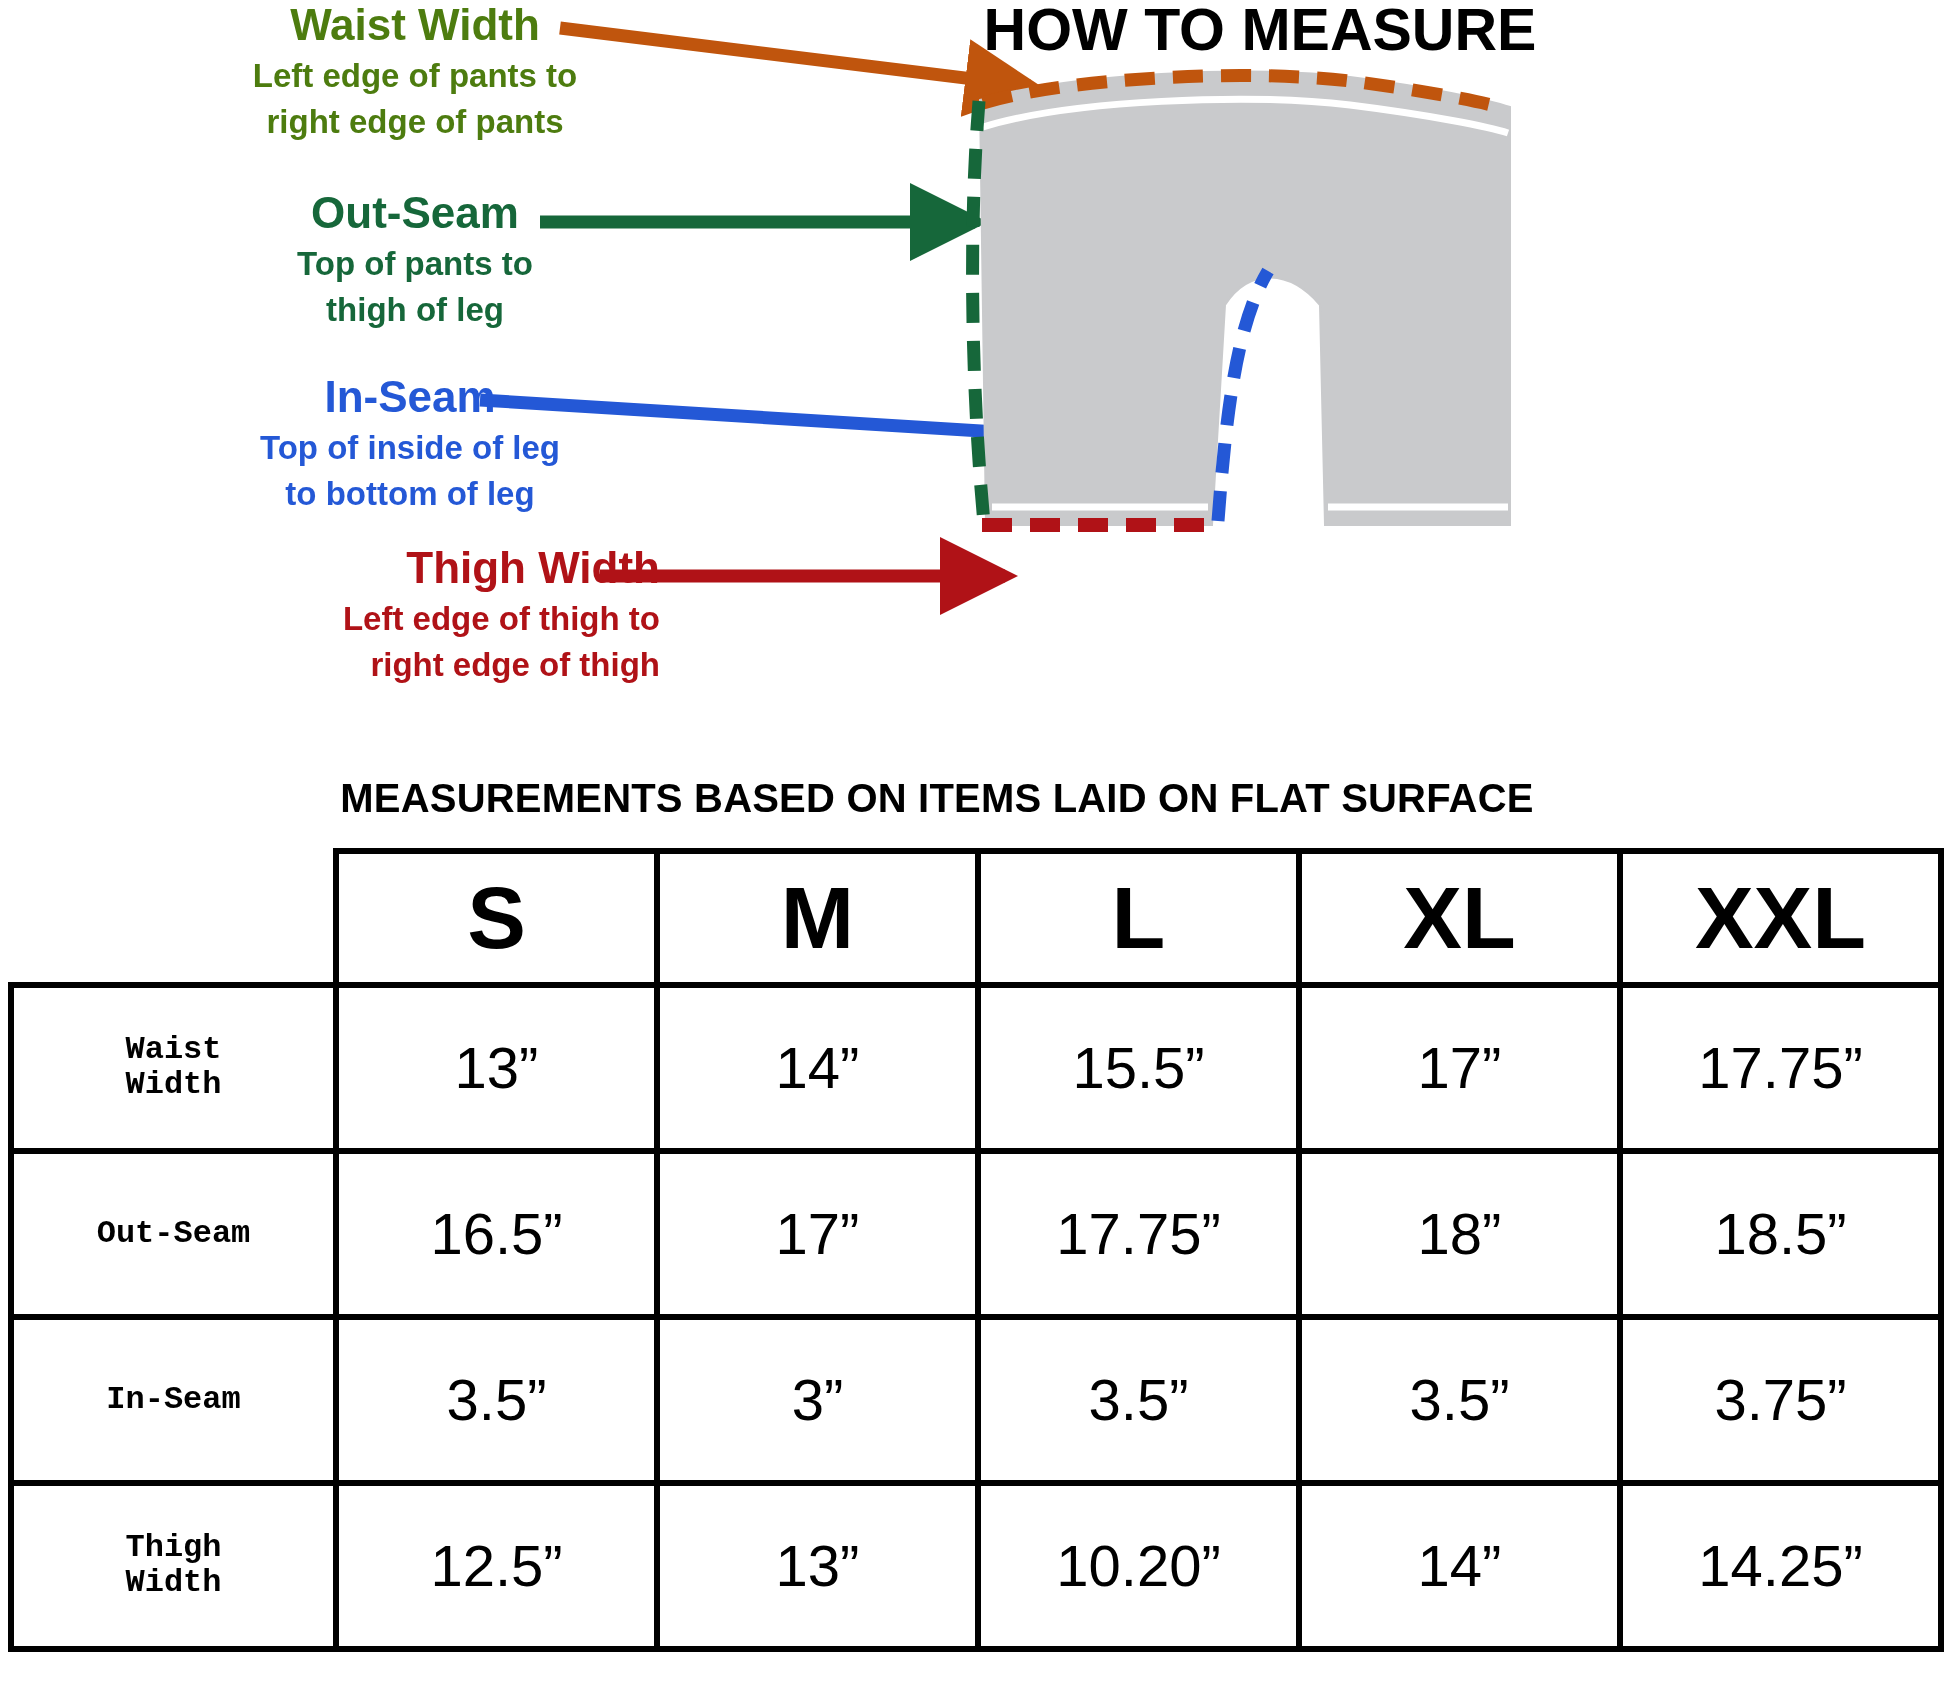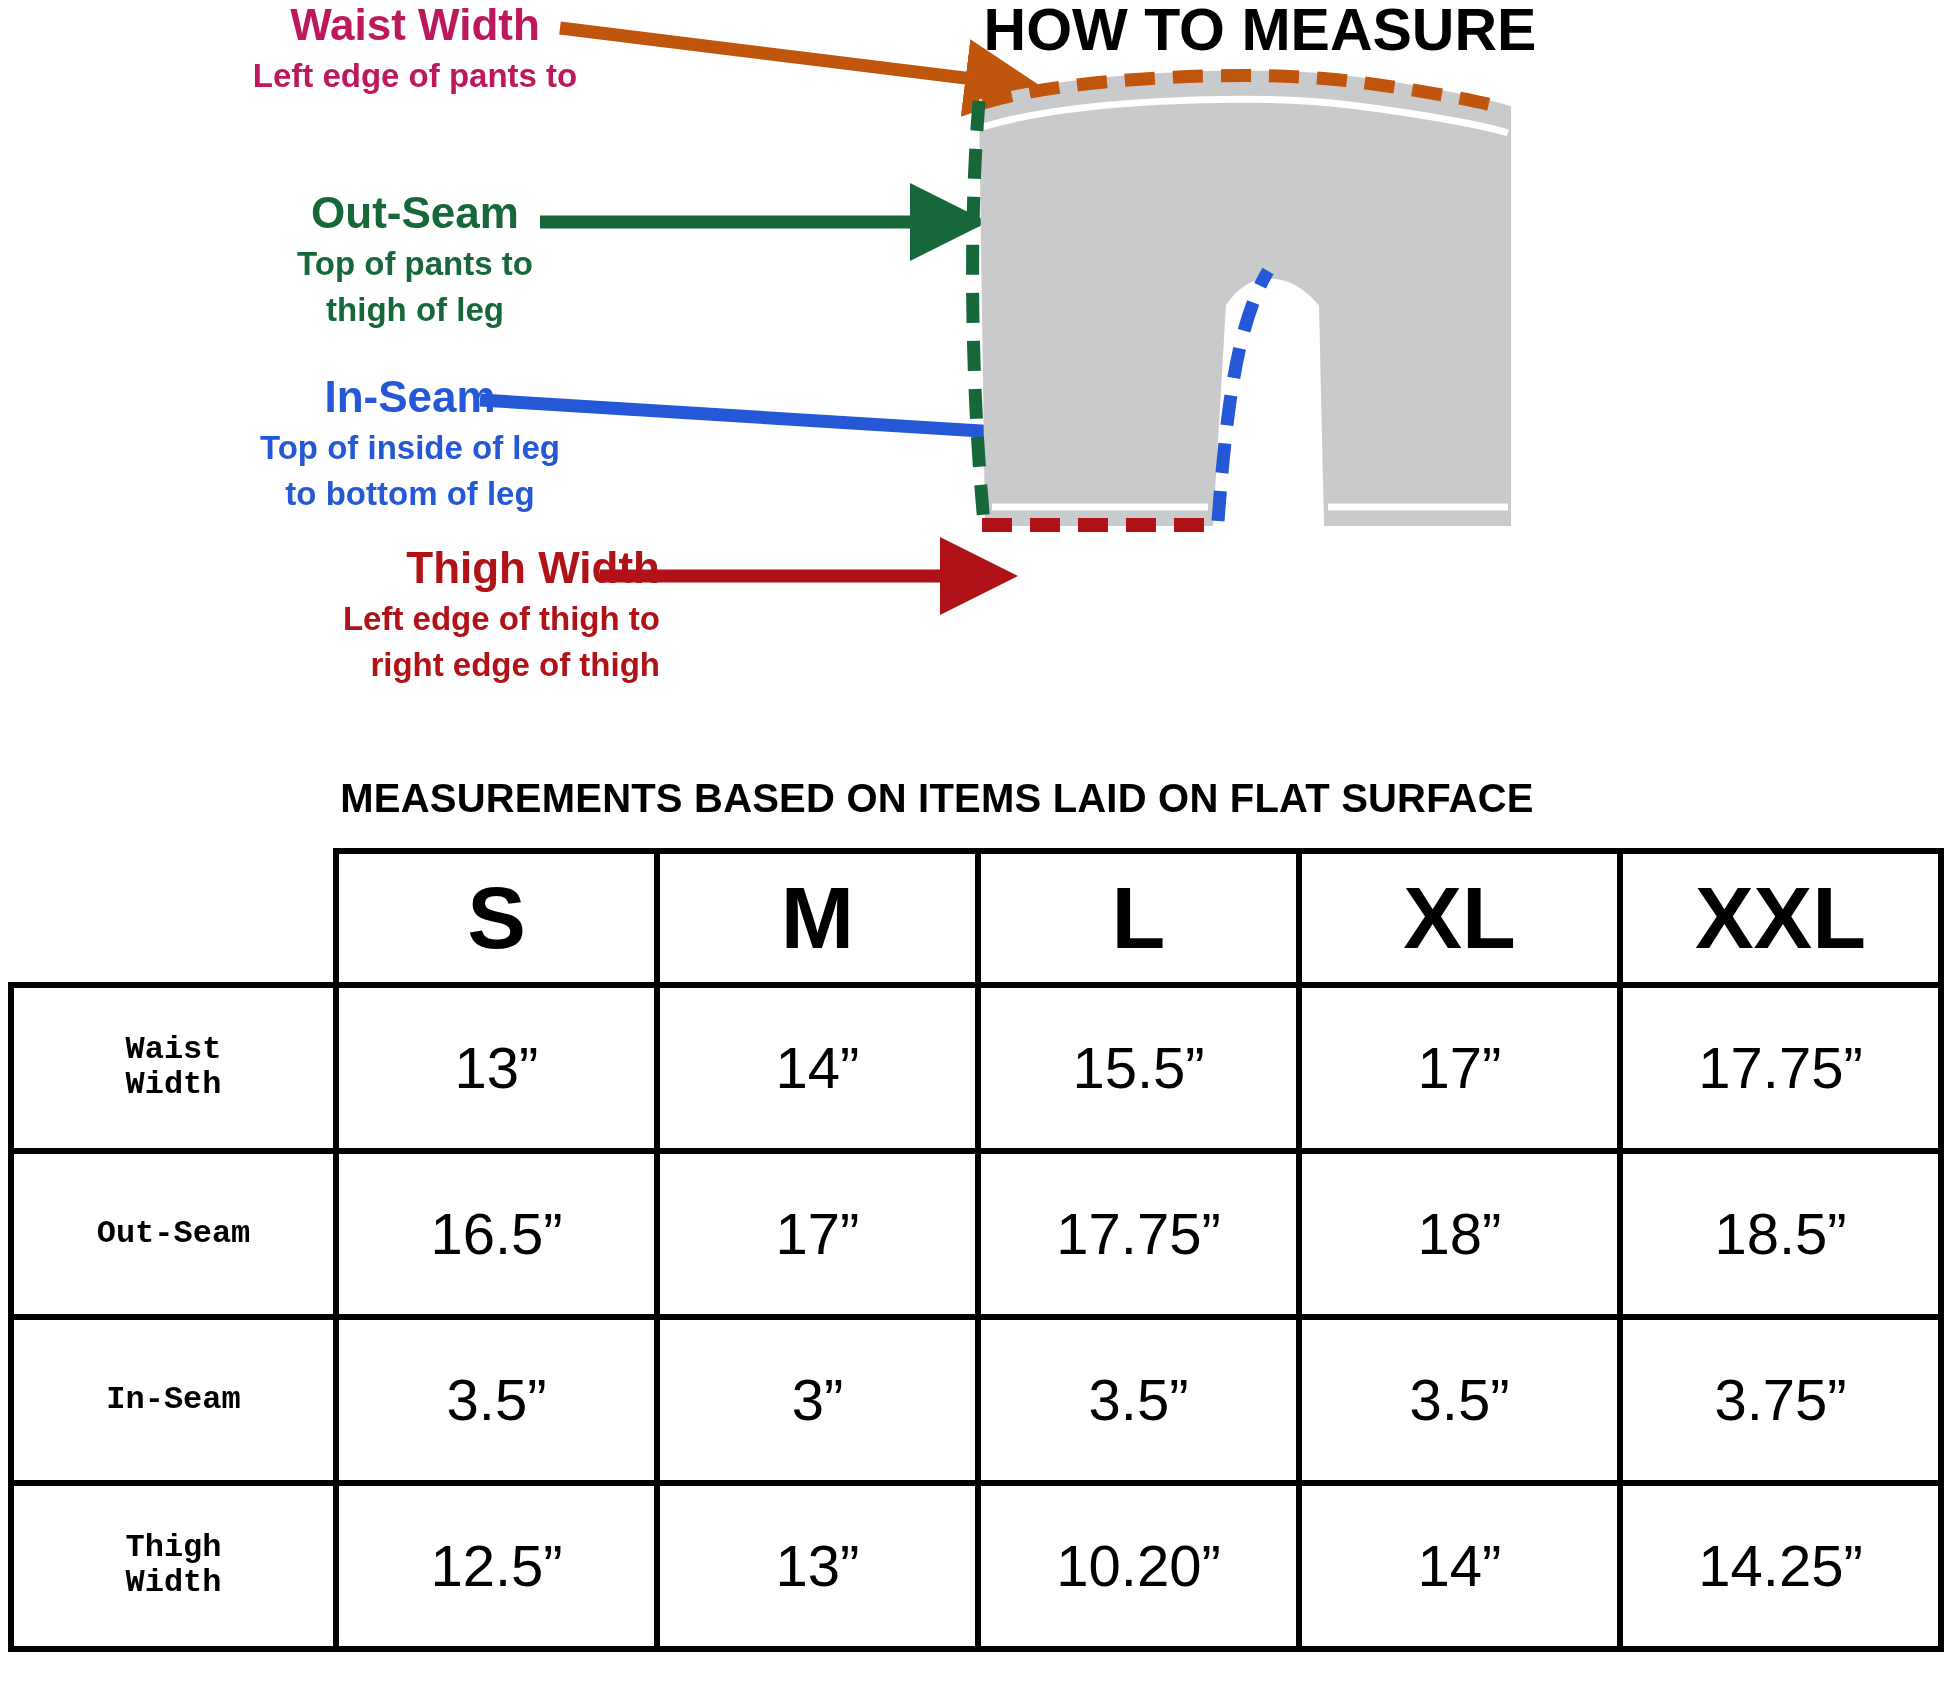--- a/index.html
+++ b/index.html
@@ -47,21 +47,21 @@
     line-height: 1.04;
     white-space: nowrap;
   }
   .callout .c-desc {
     font-size: 33px;
     font-weight: bold;
     line-height: 1.13;
     margin-top: 9px;
   }
 
-  #callout-waist   { left: 155px;  top: 2px;   width: 520px; color: #be185d; }
+  #callout-waist   { left: 155px;  top: 2px;   width: 520px; color: #4d7c0f; }
   #callout-outseam { left: 180px;  top: 190px; width: 470px; color: #16673a; }
   #callout-inseam  { left: 170px;  top: 374px; width: 480px; color: #2458d6; }
   #callout-thigh   { left: 140px;  top: 545px; width: 520px; color: #b01217; text-align: right; }
 
   #arrows-svg {
     position: absolute;
     left: 0;
     top: 0;
     width: 1946px;
     height: 770px;
@@ -143,20 +143,21 @@
 </head>
 <body>
 
 <div id="diagram-area">
 
   <div id="how-to-measure-title">HOW TO MEASURE</div>
 
   <div class="callout" id="callout-waist">
     <div class="c-title">Waist Width</div>
     <div class="c-desc">Left edge of pants to</div>
+    <div class="c-desc">right edge of pants</div>
   </div>
 
   <div class="callout" id="callout-outseam">
     <div class="c-title">Out-Seam</div>
     <div class="c-desc">Top of pants to</div>
     <div class="c-desc">thigh of leg</div>
   </div>
 
   <div class="callout" id="callout-inseam">
     <div class="c-title">In-Seam</div>

